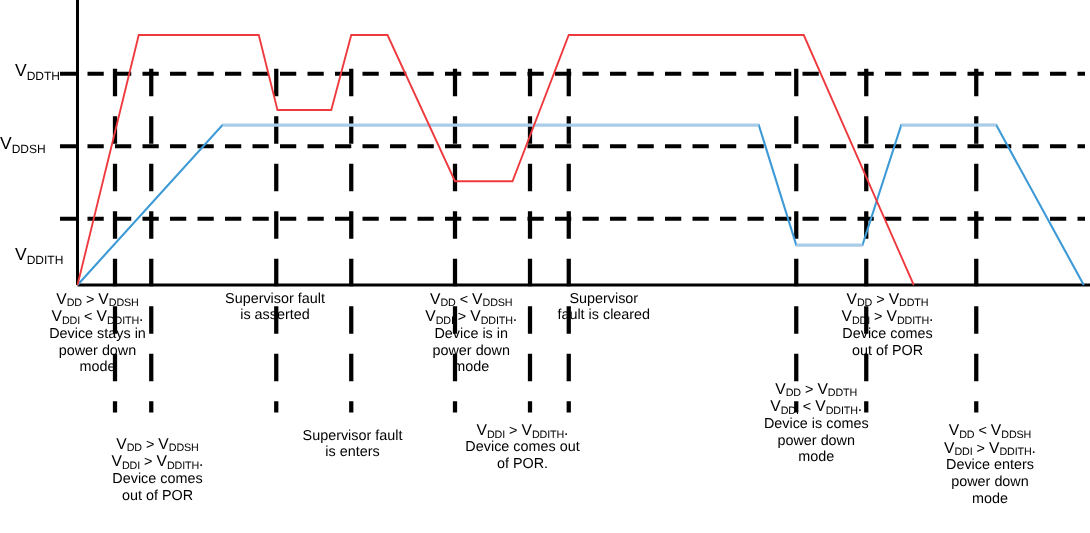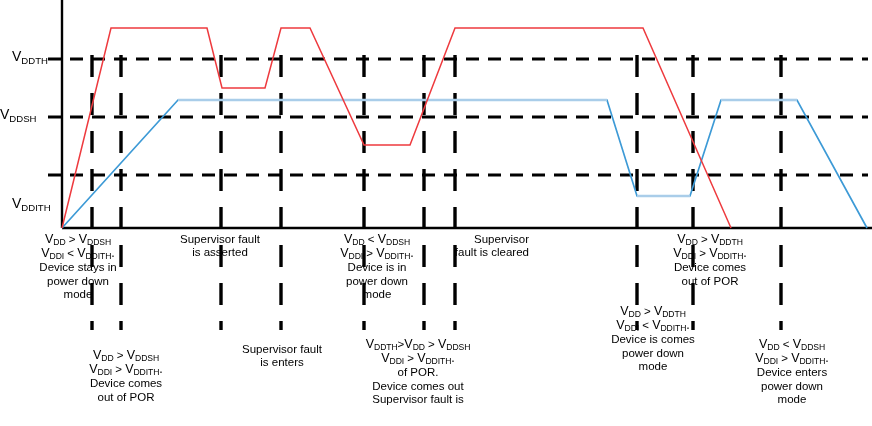--- a/index.html
+++ b/index.html
@@ -116,30 +116,28 @@
         <span class="ln">Supervisor fault</span>
         <span class="ln">is enters</span>
       </div>
       <div class="note" style="left: 327px; top: 233px; width: 100px;">
         <span class="ln"><span class="v">V<sub>DD</sub></span> &lt; <span class="v">V<sub>DDSH</sub></span></span>
         <span class="ln"><span class="v">V<sub>DDI</sub></span> &gt; <span class="v">V<sub>DDITH</sub>.</span></span>
         <span class="ln">Device is in</span>
         <span class="ln">power down</span>
         <span class="ln">mode</span>
       </div>
-      <div class="note" style="left: 437px; top: 233px; width: 92px; text-align: right;">
+      <div class="note" style="left: 437px; top: 233px; width: 92px;">
         <span class="ln">Supervisor</span>
         <span class="ln">fault is cleared</span>
       </div>
       <div class="note" style="left: 357px; top: 338px; width: 122px;">
-        <span class="ln"><span class="v">V<sub>DDTH</sub></span>&gt;<span class="v">V<sub>DD</sub></span> &gt; <span class="v">V<sub>DDSH</sub></span></span>
         <span class="ln"><span class="v">V<sub>DDI</sub></span> &gt; <span class="v">V<sub>DDITH</sub>.</span></span>
+        <span class="ln">Device comes out</span>
         <span class="ln">of POR.</span>
-        <span class="ln">Device comes out</span>
-        <span class="ln">Supervisor fault is</span>
       </div>
       <div class="note" style="left: 598px; top: 305px; width: 110px;">
         <span class="ln"><span class="v">V<sub>DD</sub></span> &gt; <span class="v">V<sub>DDTH</sub></span></span>
         <span class="ln"><span class="v">V<sub>DDI</sub></span> &lt; <span class="v">V<sub>DDITH</sub>.</span></span>
         <span class="ln">Device is comes</span>
         <span class="ln">power down</span>
         <span class="ln">mode</span>
       </div>
       <div class="note" style="left: 660px; top: 233px; width: 100px;">
         <span class="ln"><span class="v">V<sub>DD</sub></span> &gt; <span class="v">V<sub>DDTH</sub></span></span>

